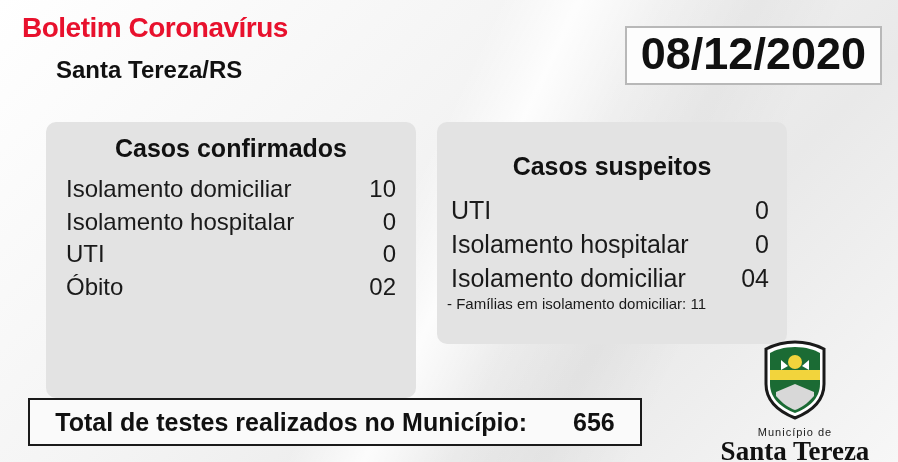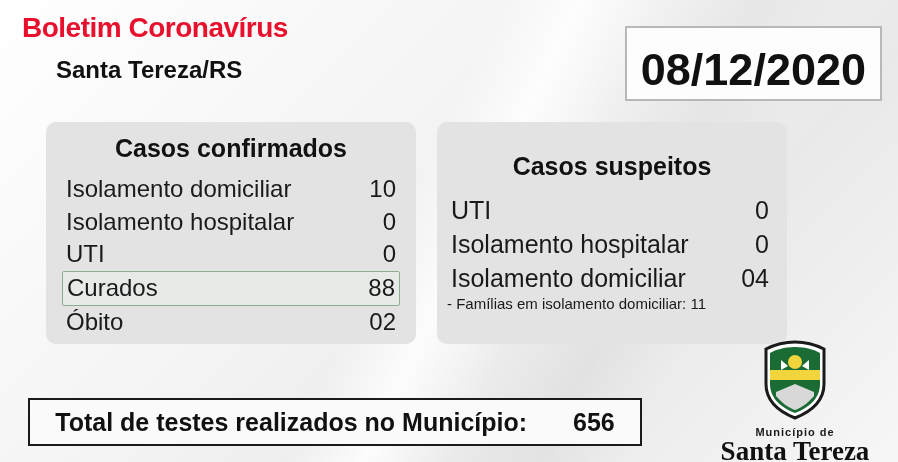--- a/index.html
+++ b/index.html
@@ -45,37 +45,37 @@
     font-weight: bold;
     color: #111111;
     margin-left: 20px;
   }
   .date-box {
     position: absolute;
     right: 16px;
     top: 26px;
     border: 2px solid #b8b8b8;
     background: #fdfdfd;
-    padding: 18px 14px 6px 14px;
+    padding: 2px 14px 6px 14px;
     font-size: 45px;
     font-weight: bold;
     color: #111111;
     line-height: 1.05;
   }
 
   .panel {
     position: absolute;
     background: #e3e3e3;
     border-radius: 10px;
   }
   #panel-confirmed {
     left: 46px;
     top: 122px;
     width: 370px;
-    height: 222px;
+    height: 276px;
   }
   #panel-suspected {
     left: 437px;
     top: 122px;
     width: 350px;
     height: 222px;
   }
   .panel-title {
     text-align: center;
     font-size: 25px;
@@ -152,21 +152,20 @@
   .crest {
     margin: 0 auto;
     width: 74px;
     height: 80px;
   }
   .logo-sub {
     font-size: 11px;
     letter-spacing: 1px;
     color: #1a1a1a;
     margin-top: 2px;
-    font-weight: bold;
   }
   .logo-name {
     font-family: "Liberation Serif", serif;
     font-size: 27px;
     font-weight: bold;
     color: #111111;
     line-height: 1;
   }
 </style>
 </head>
@@ -185,24 +184,20 @@
         <span class="label">Isolamento domiciliar</span>
         <span class="value">10</span>
       </div>
       <div class="row">
         <span class="label">Isolamento hospitalar</span>
         <span class="value">0</span>
       </div>
       <div class="row">
         <span class="label">UTI</span>
         <span class="value">0</span>
-      </div>
-      <div class="row highlight">
-        <span class="label">Curados</span>
-        <span class="value">88</span>
       </div>
       <div class="row">
         <span class="label">Óbito</span>
         <span class="value">02</span>
       </div>
     </div>
   </div>
 
   <div class="panel" id="panel-suspected">
     <div class="panel-title">Casos suspeitos</div>

